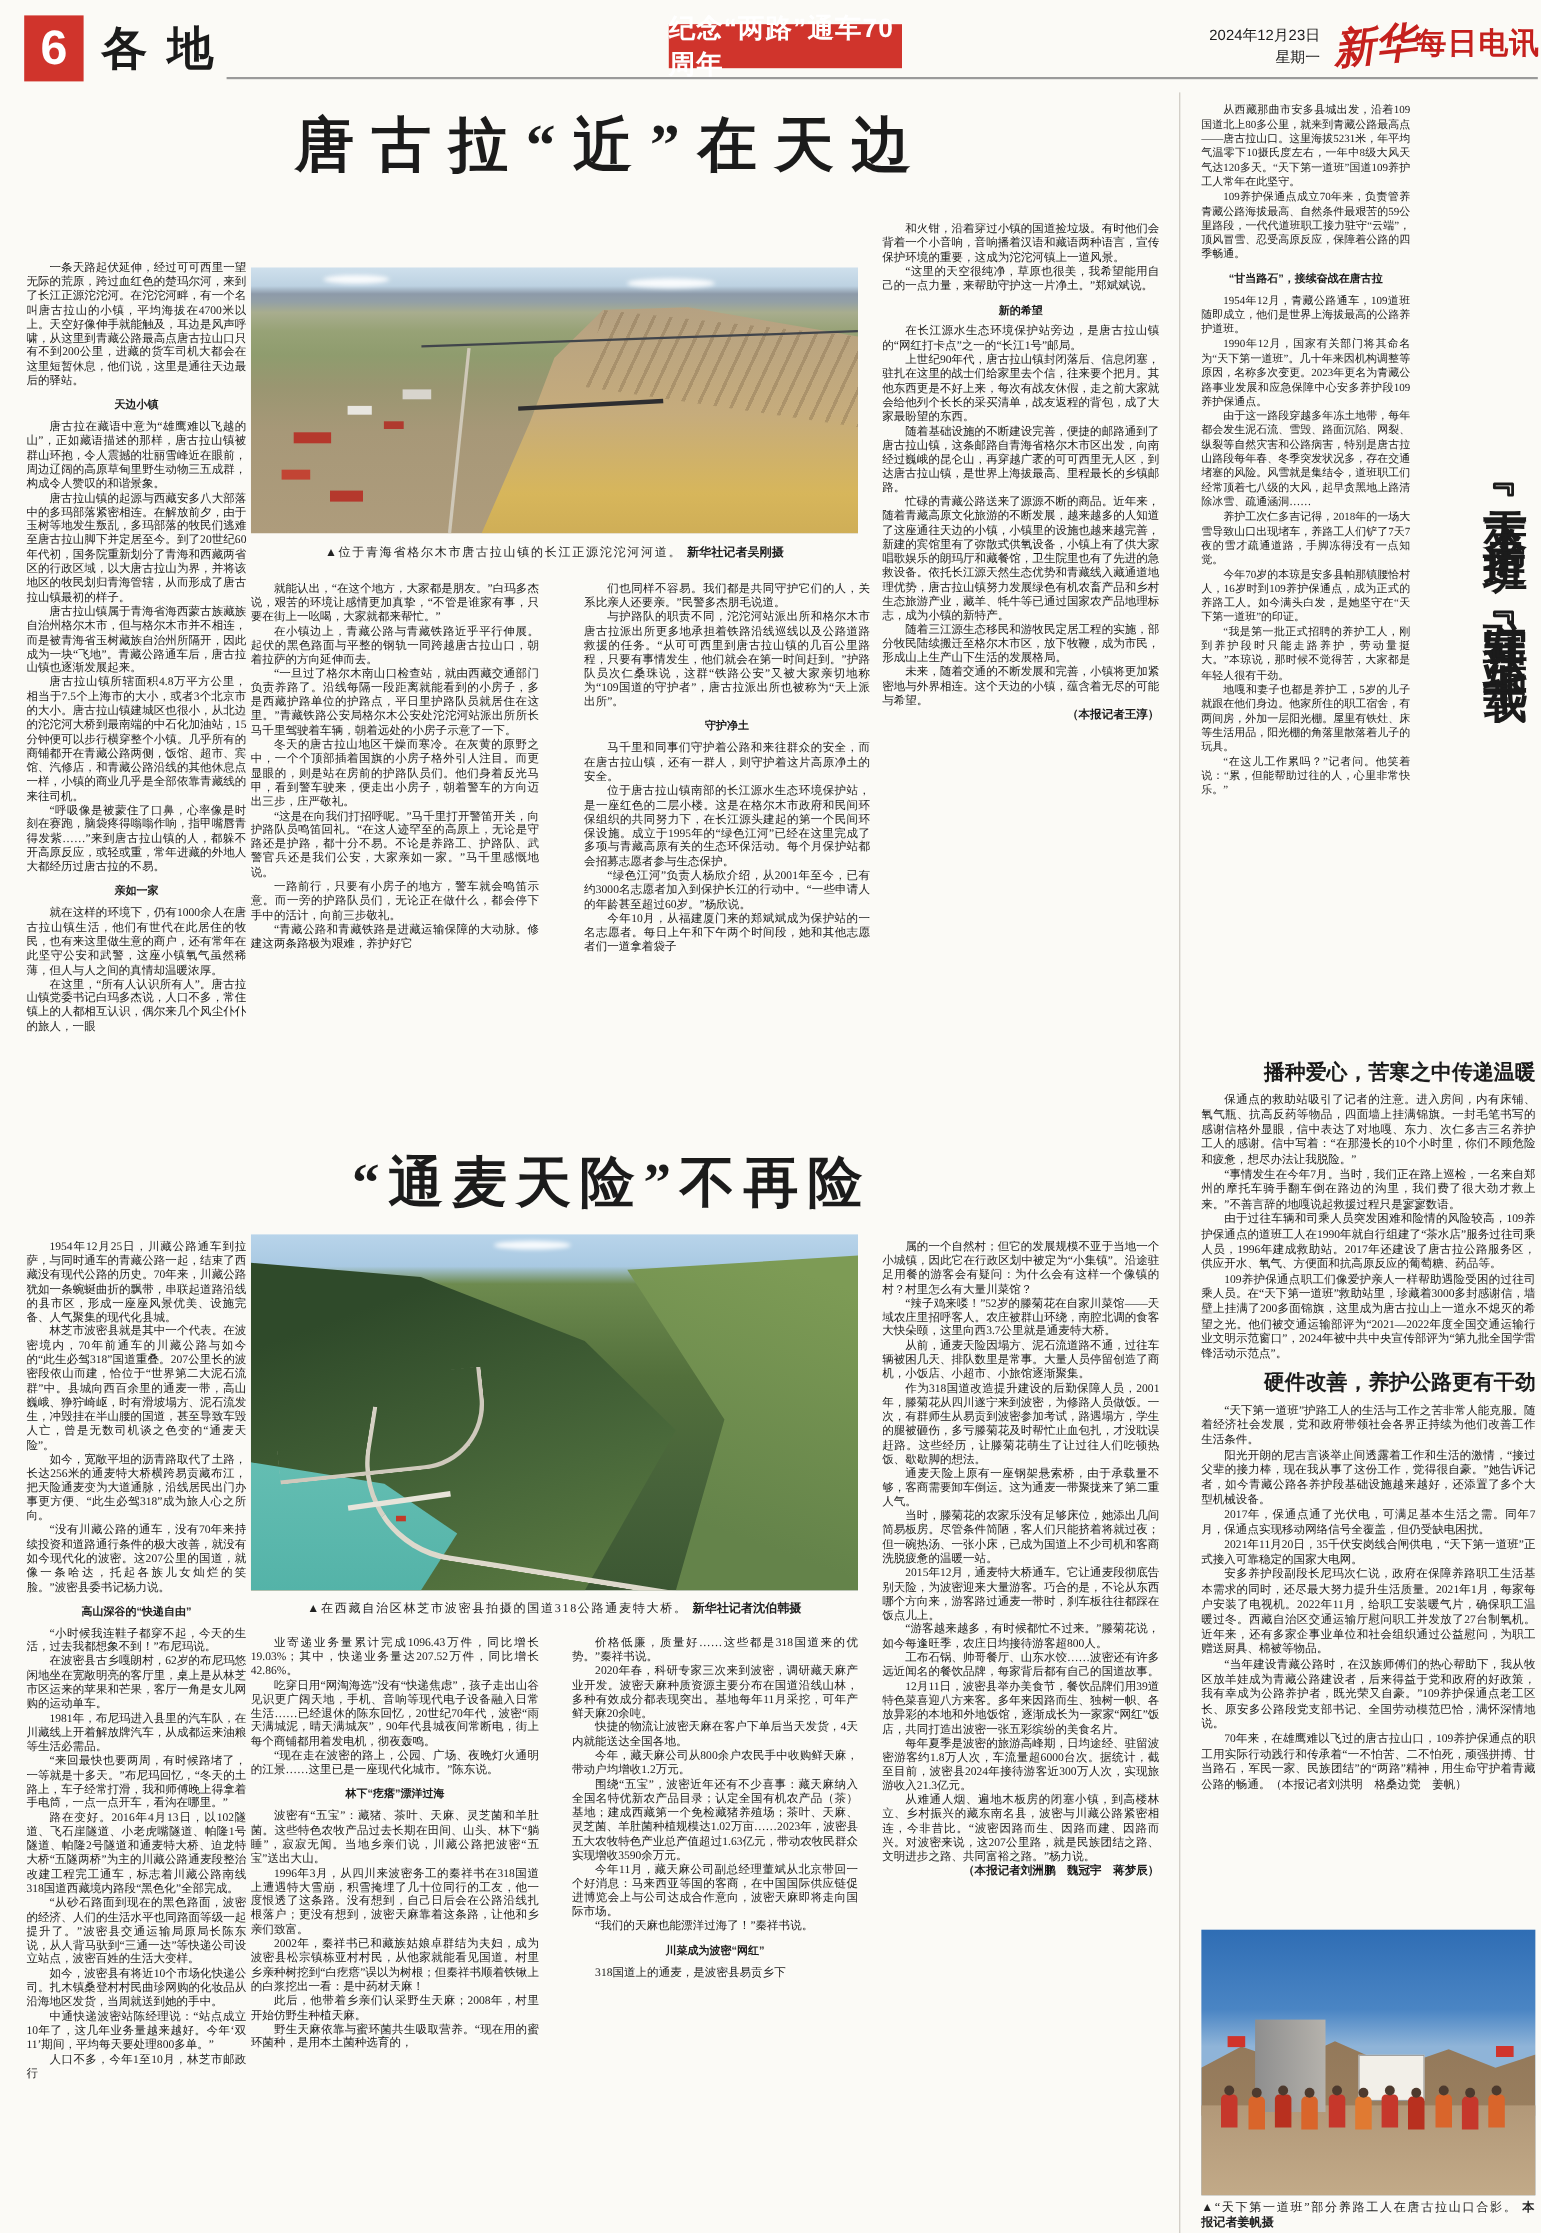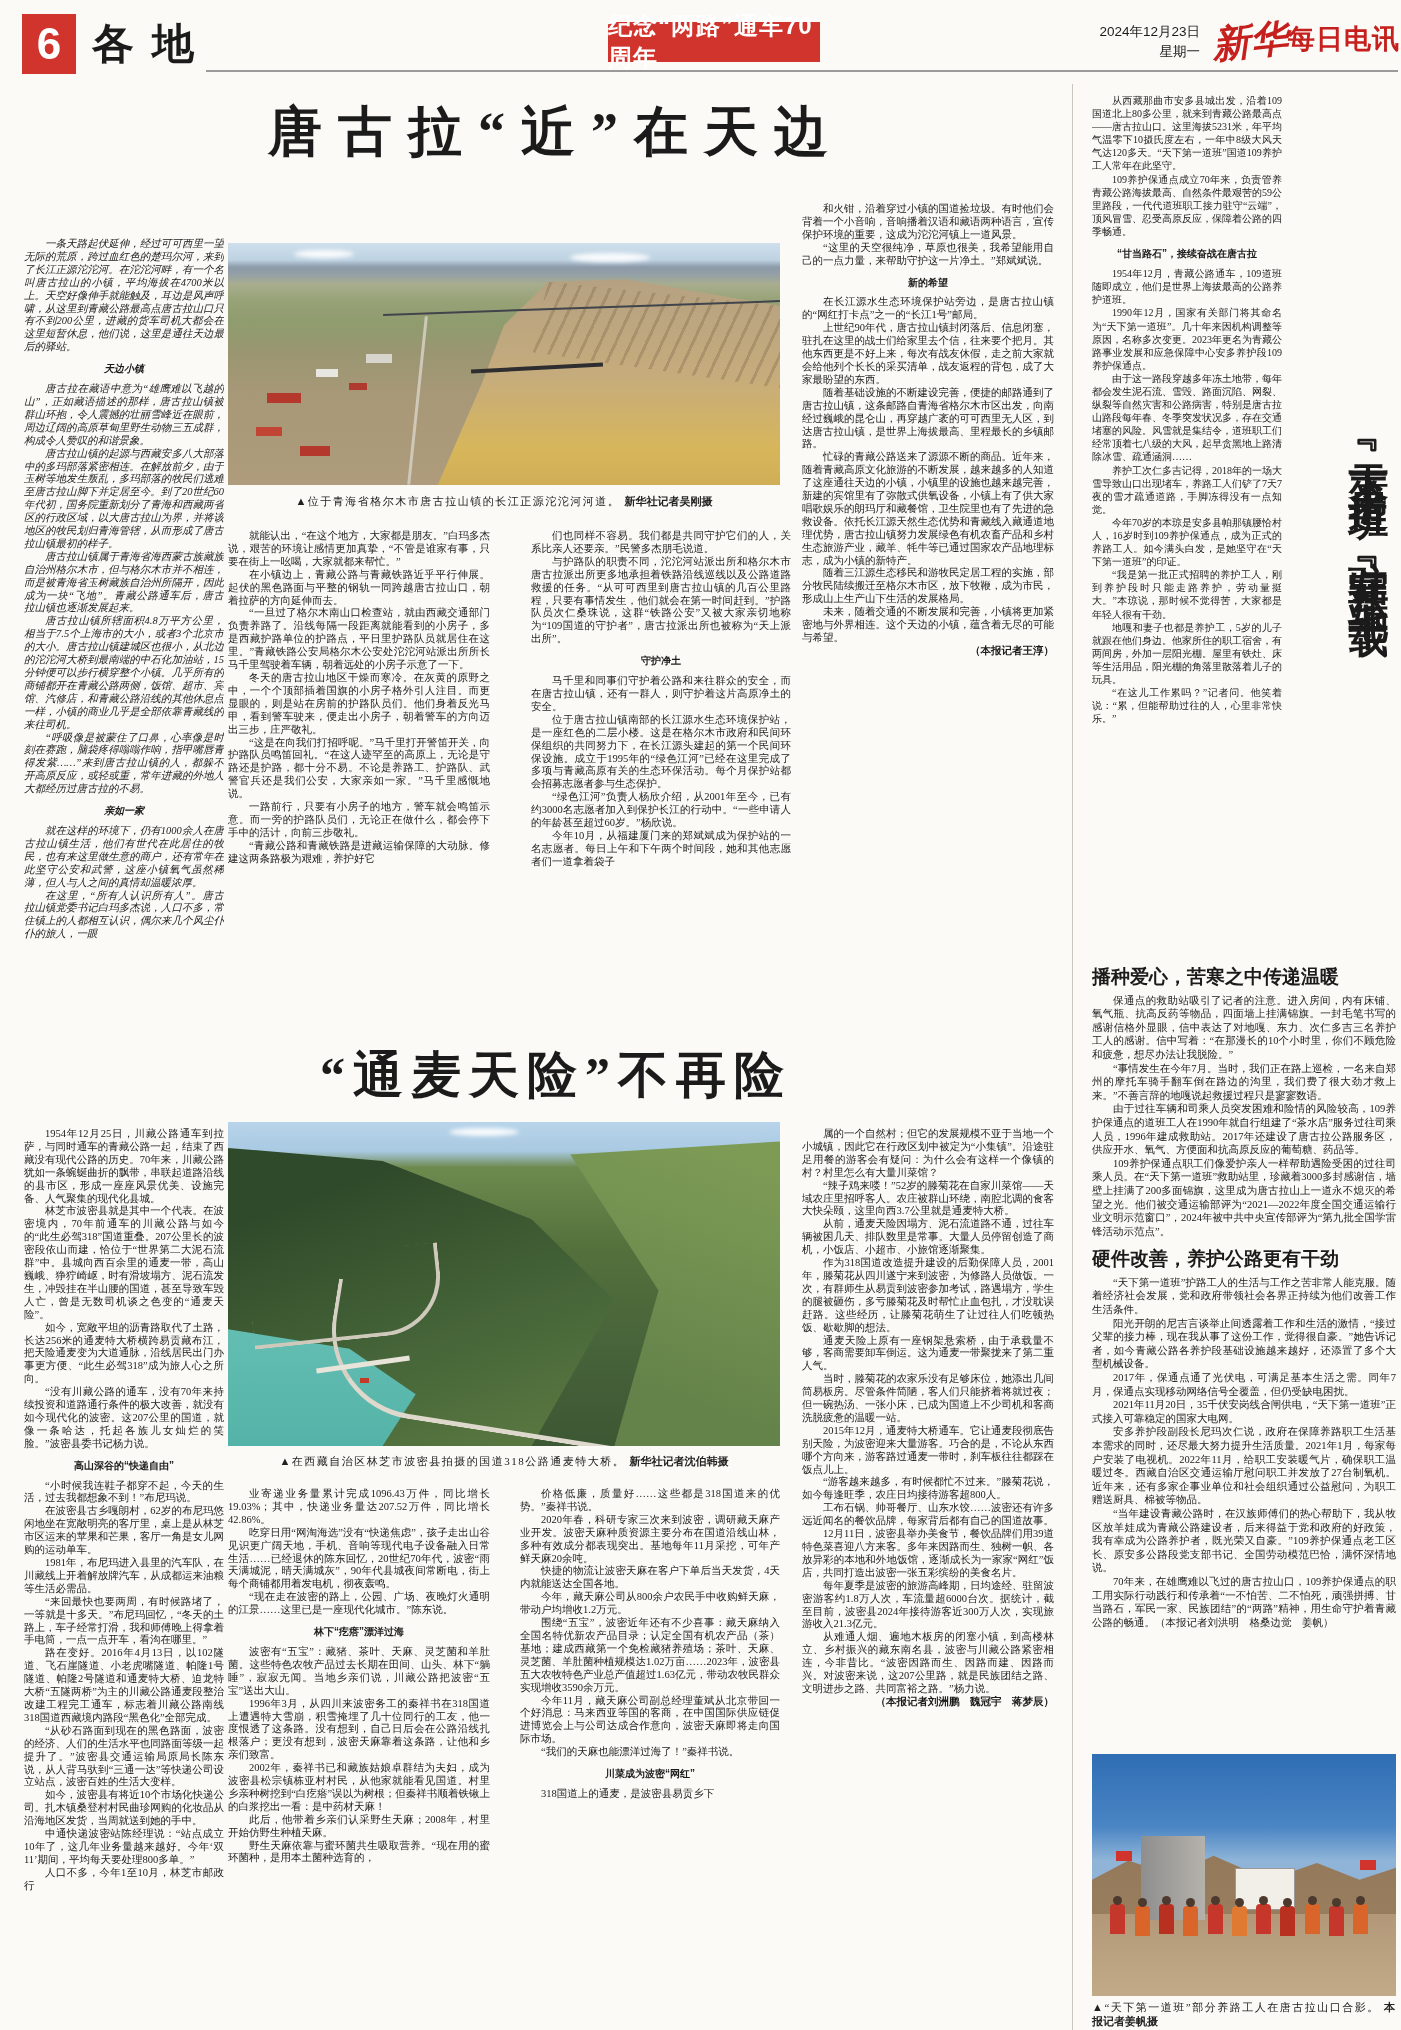--- a/index.html
+++ b/index.html
@@ -22,22 +22,22 @@
          display:inline-block;transform:rotate(-6deg);}
   .masthead .type{font-weight:900;font-size:27px;letter-spacing:1px;vertical-align:6px;}
   
   .col{position:absolute;overflow:hidden;}
   .art-body{font-size:10.5px;line-height:12.9px;}
   .rail-body{font-size:10px;line-height:13.1px;}
   .para{margin:0;text-indent:2em;text-align:justify;}
   .byline{text-align:right;font-weight:bold;text-indent:0;}
   .subhead{margin:9px 0 7px;text-align:center;font-size:10px;font-weight:bold;
            font-family:"Liberation Sans",sans-serif;}
-  .rail-head{margin:14px 0 10px;text-align:left;font-size:19px;font-weight:bold;
-           font-family:Liberation Serif, serif;}
+  .rail-head{margin:14px 0 10px;text-align:right;font-size:19px;font-weight:bold;
+           font-family:Liberation Mono, monospace;}
   .headline{position:absolute;left:60px;width:992px;text-align:center;font-weight:900;margin:0;}
   .h-a1{top:96px;font-size:54px;letter-spacing:16px;}
   .h-a2{top:1042px;font-size:50px;letter-spacing:8px;}
   .vert-head{position:absolute;left:1284px;top:88px;width:112px;height:842px;
       writing-mode:vertical-rl;font-size:40px;font-weight:900;letter-spacing:7px;
       display:flex;justify-content:center;font-family:"Liberation Serif",serif;}
   .rail-divider{position:absolute;left:1072px;top:84px;width:1px;height:1946px;background:#c9c5bc;}
   
   figure{margin:0;padding:0;position:absolute;overflow:hidden;}
   .caption{position:absolute;font-size:11px;letter-spacing:1.5px;color:#222;text-align:center;}
@@ -87,21 +87,21 @@
     </div>
     <div class="masthead">
       <span class="script">新华</span><span class="type">每日电讯</span>
     </div>
   </header>
 
   <div class="rail-divider"></div>
 
   <h1 class="headline h-a1">唐古拉“近”在天边</h1>
 
-  <div class="col art-body" style="left:24px;top:238px;width:200px;height:802px;font-style:italic;">
+  <div class="col art-body" style="left:24px;top:238px;width:200px;height:802px;">
       <p class="para">一条天路起伏延伸，经过可可西里一望无际的荒原，跨过血红色的楚玛尔河，来到了长江正源沱沱河。在沱沱河畔，有一个名叫唐古拉山的小镇，平均海拔在4700米以上。天空好像伸手就能触及，耳边是风声呼啸，从这里到青藏公路最高点唐古拉山口只有不到200公里，进藏的货车司机大都会在这里短暂休息，他们说，这里是通往天边最后的驿站。</p>
       <h3 class="subhead">天边小镇</h3>
       <p class="para">唐古拉在藏语中意为“雄鹰难以飞越的山”，正如藏语描述的那样，唐古拉山镇被群山环抱，令人震撼的壮丽雪峰近在眼前，周边辽阔的高原草甸里野生动物三五成群，构成令人赞叹的和谐景象。</p>
       <p class="para">唐古拉山镇的起源与西藏安多八大部落中的多玛部落紧密相连。在解放前夕，由于玉树等地发生叛乱，多玛部落的牧民们逃难至唐古拉山脚下并定居至今。到了20世纪60年代初，国务院重新划分了青海和西藏两省区的行政区域，以大唐古拉山为界，并将该地区的牧民划归青海管辖，从而形成了唐古拉山镇最初的样子。</p>
       <p class="para">唐古拉山镇属于青海省海西蒙古族藏族自治州格尔木市，但与格尔木市并不相连，而是被青海省玉树藏族自治州所隔开，因此成为一块“飞地”。青藏公路通车后，唐古拉山镇也逐渐发展起来。</p>
       <p class="para">唐古拉山镇所辖面积4.8万平方公里，相当于7.5个上海市的大小，或者3个北京市的大小。唐古拉山镇建城区也很小，从北边的沱沱河大桥到最南端的中石化加油站，15分钟便可以步行横穿整个小镇。几乎所有的商铺都开在青藏公路两侧，饭馆、超市、宾馆、汽修店，和青藏公路沿线的其他休息点一样，小镇的商业几乎是全部依靠青藏线的来往司机。</p>
       <p class="para">“呼吸像是被蒙住了口鼻，心率像是时刻在赛跑，脑袋疼得嗡嗡作响，指甲嘴唇青得发紫……”来到唐古拉山镇的人，都躲不开高原反应，或轻或重，常年进藏的外地人大都经历过唐古拉的不易。</p>
       <h3 class="subhead">亲如一家</h3>
       <p class="para">就在这样的环境下，仍有1000余人在唐古拉山镇生活，他们有世代在此居住的牧民，也有来这里做生意的商户，还有常年在此坚守公安和武警，这座小镇氧气虽然稀薄，但人与人之间的真情却温暖浓厚。</p>
       <p class="para">在这里，“所有人认识所有人”。唐古拉山镇党委书记白玛多杰说，人口不多，常住镇上的人都相互认识，偶尔来几个风尘仆仆的旅人，一眼</p>

